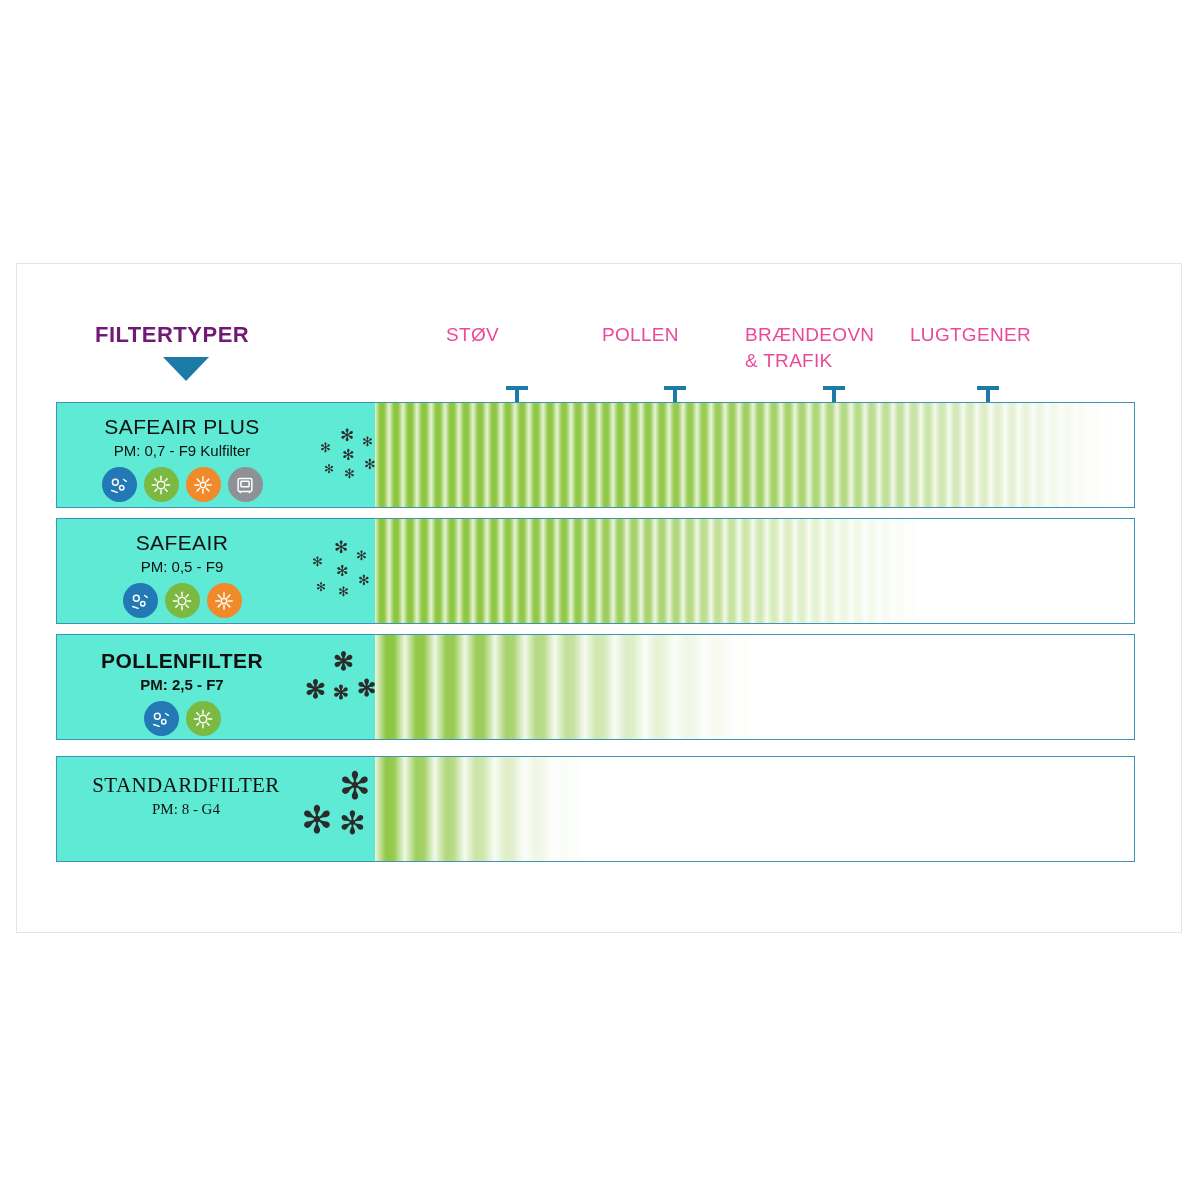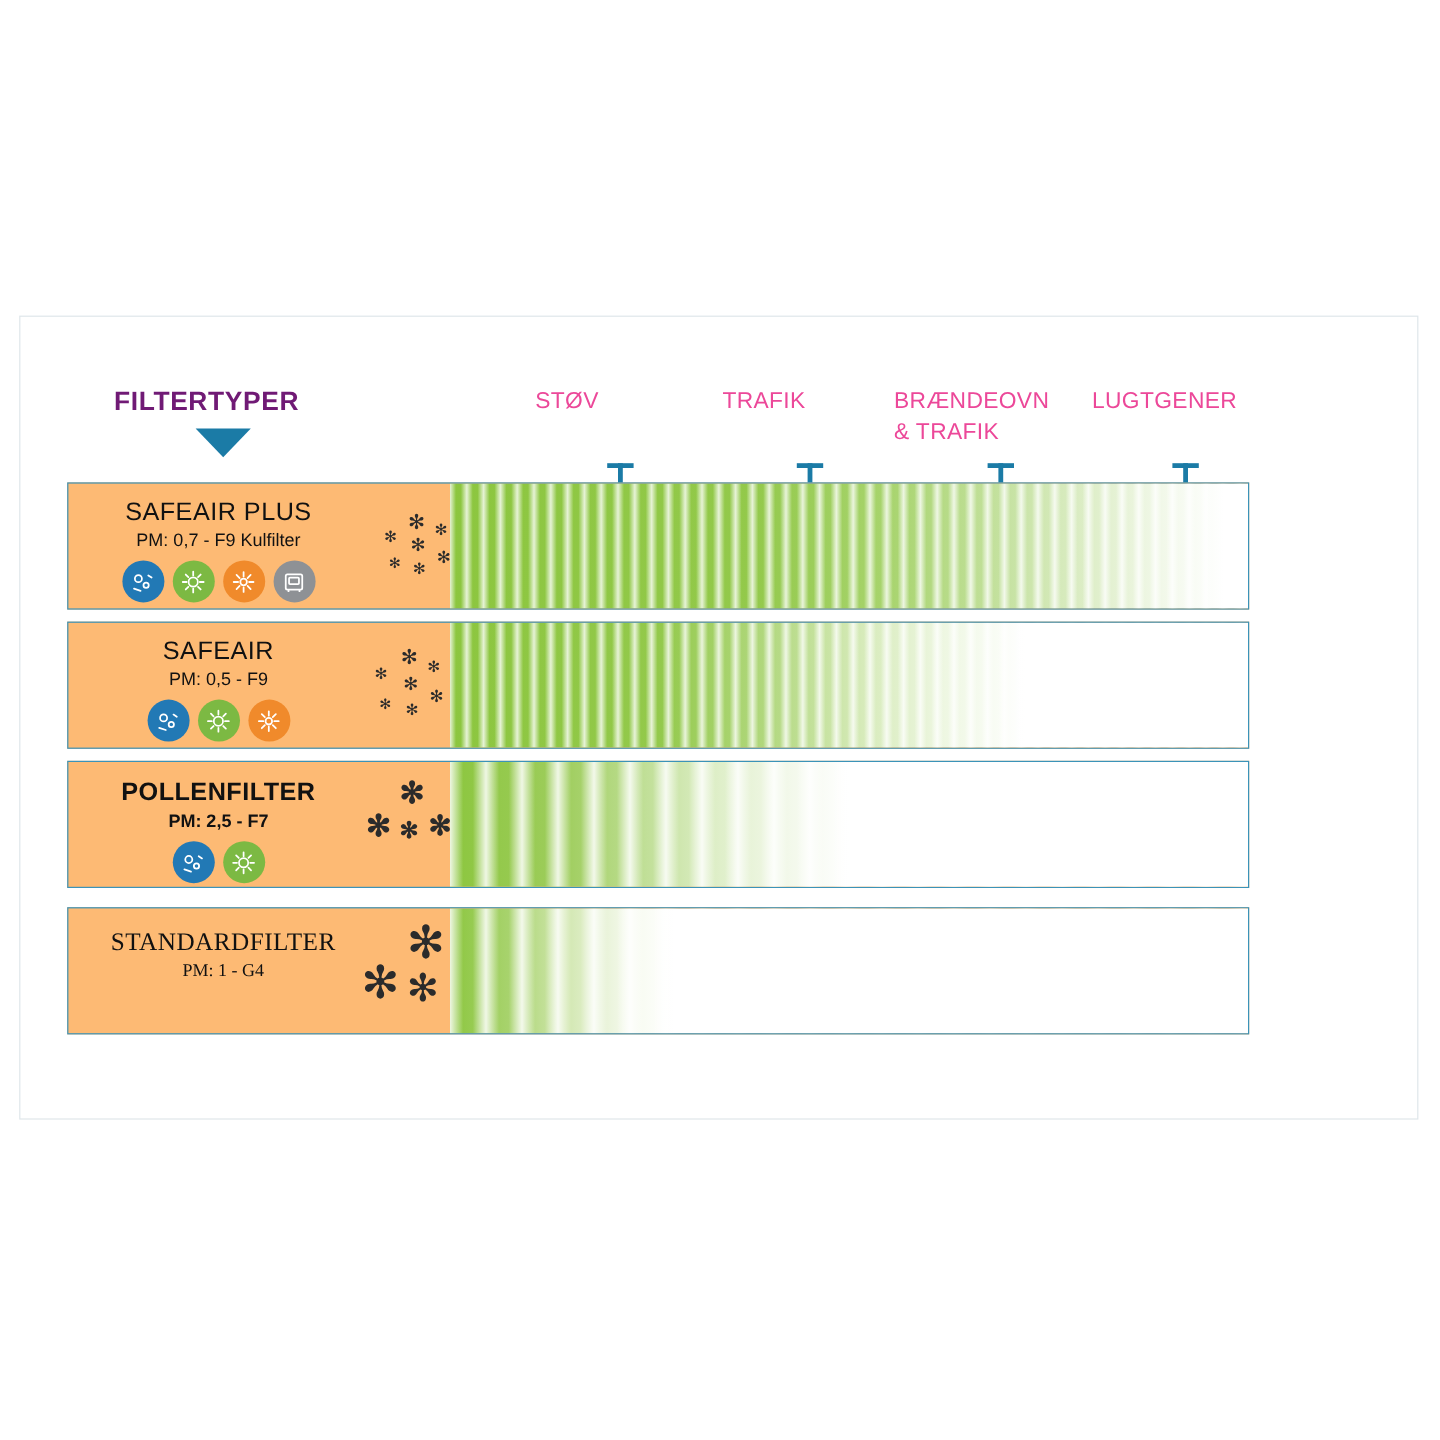--- a/index.html
+++ b/index.html
@@ -66,23 +66,23 @@
     position: absolute;
     width: 22px;
     height: 4px;
     background: #1b7ba6;
   }
 
   
   .row {
     position: absolute;
     left: 56px;
-    width: 985px;
+    width: 1079px;
     border: 1.5px solid #3b93b8;
-    background: #fdba74;
+    background: #5eead4;
     box-sizing: border-box;
   }
   .row-label-wrap {
     position: absolute;
     left: 0;
     top: 0;
     width: 318px;
     height: 100%;
     text-align: center;
   }
@@ -160,21 +160,21 @@
 <body>
 
 <div id="canvas">
 
   <div class="outer-frame"></div>
 
   <div class="header-title">FILTERTYPER</div>
   <div class="header-caret"></div>
 
   <div class="col-label" style="left:446px; top:322px; width:145px;">STØV</div>
-  <div class="col-label" style="left:602px; top:322px; width:145px;">TRAFIK</div>
+  <div class="col-label" style="left:602px; top:322px; width:145px;">POLLEN</div>
   <div class="col-label" style="left:745px; top:322px; width:175px;">BRÆNDEOVN</div>
   <div class="col-label" style="left:745px; top:348px; width:175px;">&amp; TRAFIK</div>
   <div class="col-label" style="left:910px; top:322px; width:160px;">LUGTGENER</div>
 
   <div class="tick-cap" style="left:506px; top:386px;"></div>
   <div class="tick" style="left:515px; top:386px; height:22px;"></div>
   <div class="tick" style="left:515px; top:424px; height:68px;"></div>
   <div class="tick" style="left:515px; top:540px; height:68px;"></div>
   <div class="tick" style="left:515px; top:656px; height:68px;"></div>
   <div class="tick" style="left:515px; top:780px; height:50px;"></div>
@@ -328,21 +328,21 @@
   </div>
 
   <div class="row" style="top:756px; height:106px;">
     <div class="bar">
       <div class="bar-inner" style="background:linear-gradient(to right,#8cc63f 0%,#aad471 8%,#cfe6ac 14%,#e7f2d6 19%,#f7fbf0 23%,#ffffff 28%);"></div>
       <div class="pleat pleat-wide"></div>
     </div>
     <div class="row-label-wrap">
       <div style="position:absolute; left:-6px; top:16px; width:270px; text-align:center;font-family:Liberation Serif, serif;">
         <div class="row-title">STANDARDFILTER</div>
-        <div class="row-sub">PM: 1 - G4</div>
+        <div class="row-sub">PM: 8 - G4</div>
       </div>
       <div class="flakes" style="left:240px; top:10px; width:95px; height:86px;">
         <span style="position:absolute; left:42px; top:0px; font-size:38px;">✻</span>
         <span style="position:absolute; left:4px; top:34px; font-size:38px;">✻</span>
         <span style="position:absolute; left:42px; top:40px; font-size:32px;">✻</span>
       </div>
     </div>
   </div>
 
 </div>

